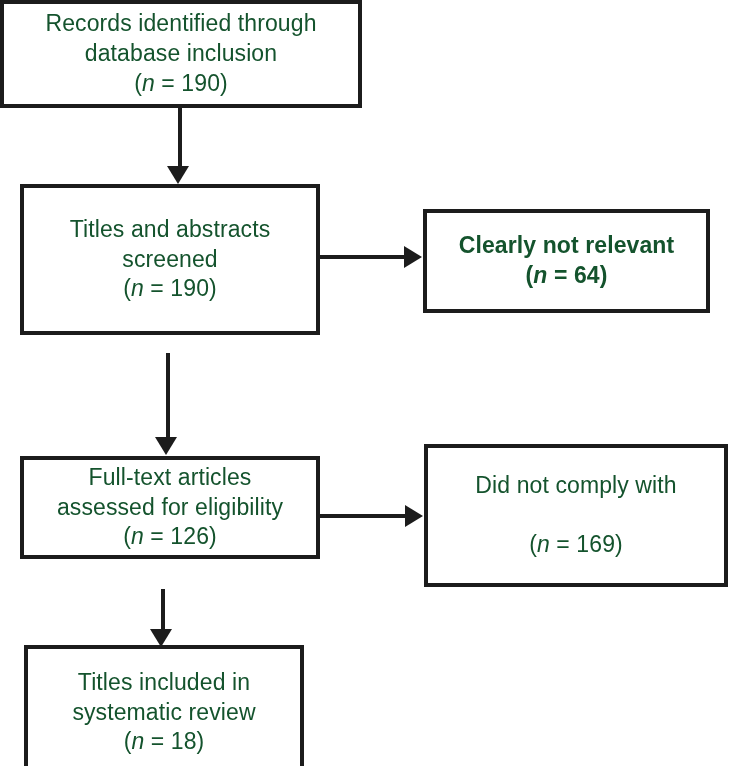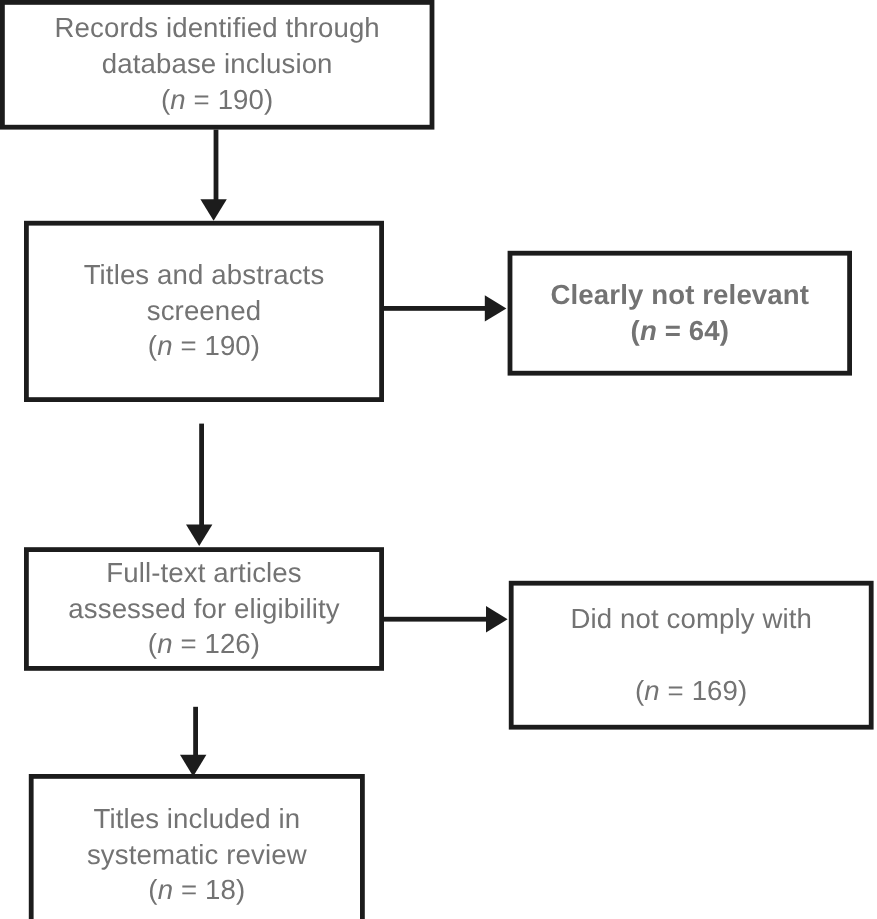--- a/index.html
+++ b/index.html
@@ -25,35 +25,35 @@
     border: 4px solid #1c1c1c;
     background: #ffffff;
     display: flex;
     align-items: center;
     justify-content: center;
     text-align: center;
   }
   .node-text {
     font-size: 23px;
     line-height: 1.30;
-    color: #737373;
+    color: #14532d;
     letter-spacing: 0.1px;
     padding: 0 8px;
     white-space: pre-line;
   }
   .n-italic {
     font-style: italic;
   }
 
   
   #node-records      { left: 0px;   top: 0px;   width: 362px; height: 108px; }
   #node-screened     { left: 20px;  top: 184px; width: 300px; height: 151px; }
   #node-notrelevant  { left: 423px; top: 209px; width: 287px; height: 104px; font-weight: bold; }
   #node-fulltext     { left: 20px;  top: 456px; width: 300px; height: 103px; }
-  #node-noncompliant { left: 424px; top: 444px; width: 304px; height: 124px; margin-top: 40px; }
+  #node-noncompliant { left: 424px; top: 444px; width: 304px; height: 143px; }
   #node-included     { left: 24px;  top: 645px; width: 280px; height: 135px; }
 
   
   .arrow-line {
     position: absolute;
     background: #1c1c1c;
   }
   .v-line { width: 4px; }
   .h-line { height: 4px; }
 

